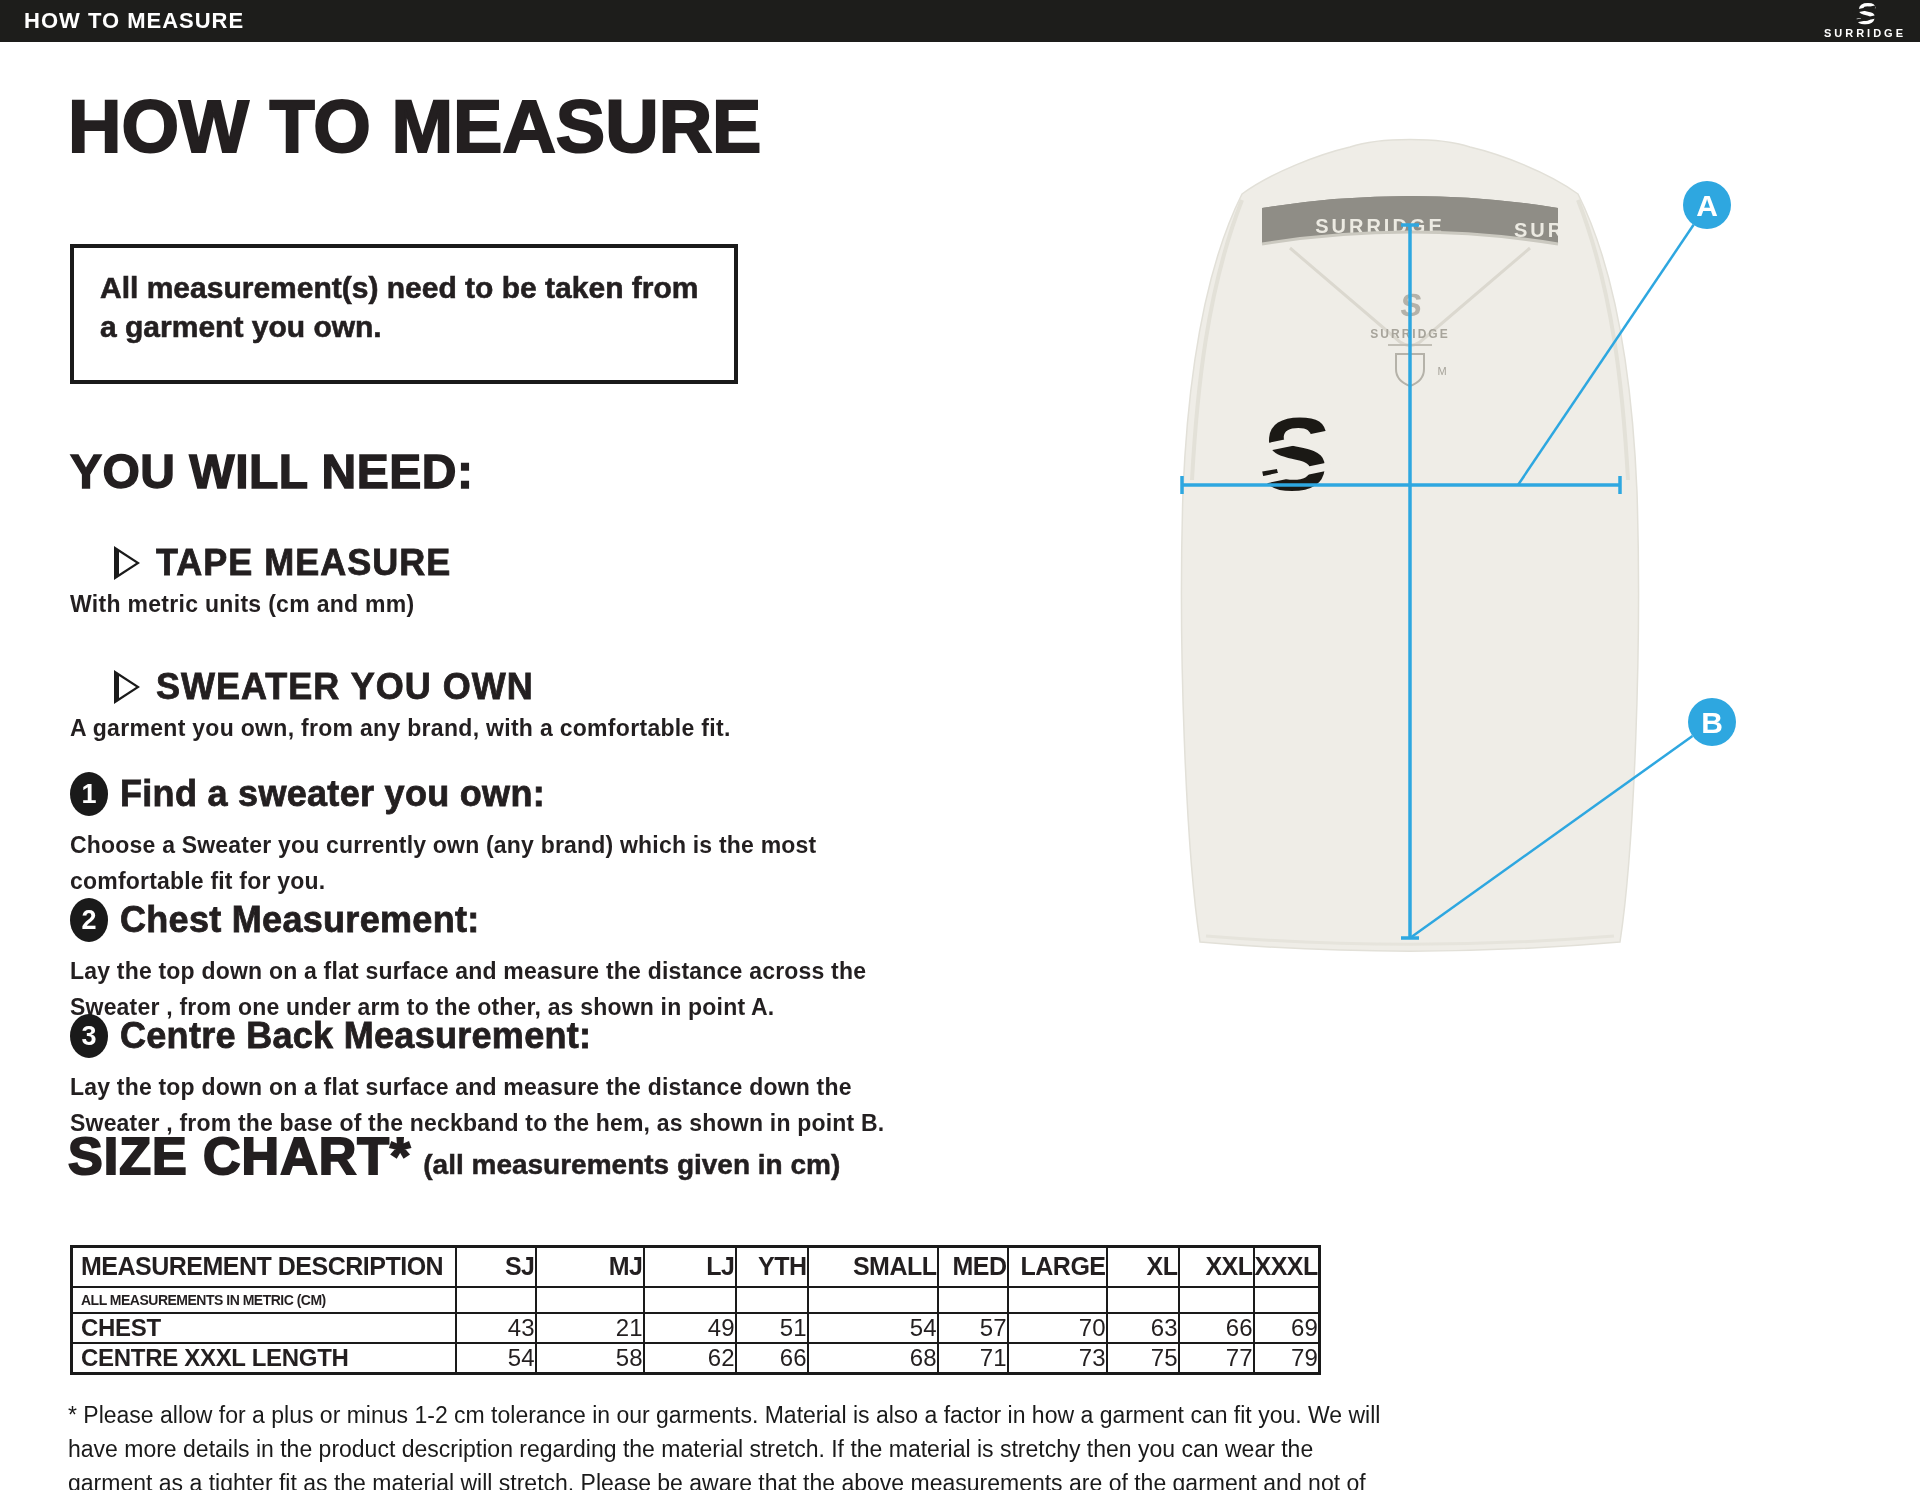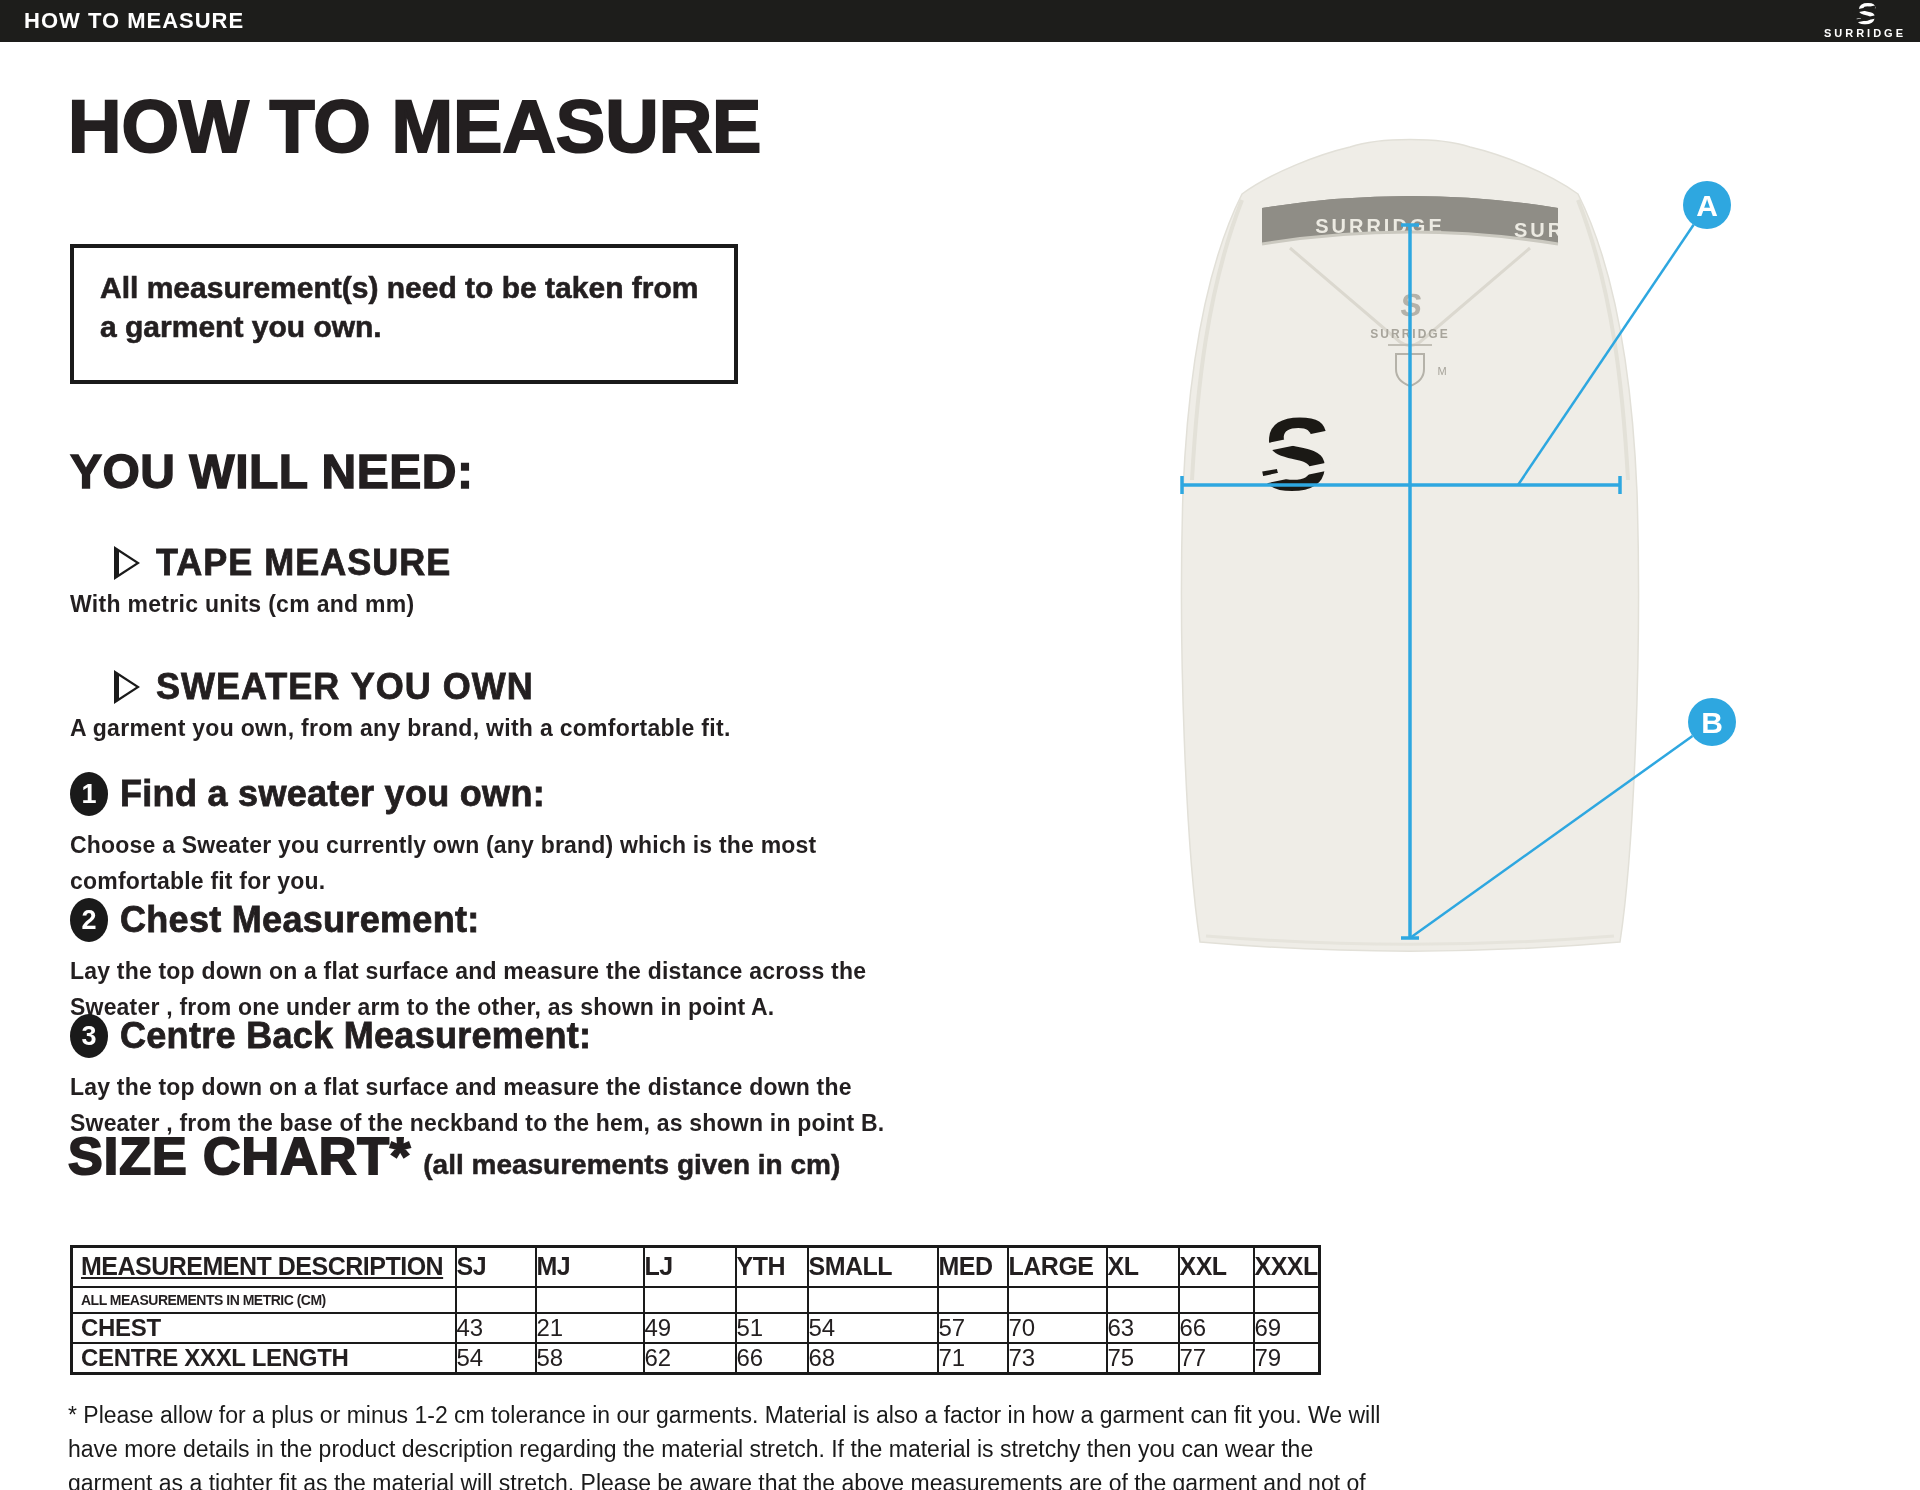--- a/index.html
+++ b/index.html
@@ -43,23 +43,23 @@
   .step-title { font-size:36px; font-weight:bold; -webkit-text-stroke:0.8px #231F20; letter-spacing:0.3px; white-space:nowrap; }
   .step-desc { margin-top:11px; font-size:23px; font-weight:bold; line-height:36px; letter-spacing:0.2px; width:820px; }
 
   #sizechart-heading { top:1126px; left:68px; display:flex; align-items:baseline; }
   #sizechart-title { font-size:52px; font-weight:bold; -webkit-text-stroke:2px #231F20; letter-spacing:1px; }
   #sizechart-sub { font-size:28px; font-weight:bold; margin-left:12px; -webkit-text-stroke:0.5px #231F20; }
 
   
   #size-table-wrap { top:1245px; left:70px; }
   table { border-collapse:collapse; border:3px solid #1a1a1a; }
-  th, td { border:2px solid #1a1a1a; text-align:left; vertical-align:middle; }
+  th, td { border:2px solid #1a1a1a; text-align:right; vertical-align:middle; }
   thead th { height:40px; font-size:25px; font-weight:bold; letter-spacing:-0.5px; }
-  thead th.desc { text-align:left; padding-left:8px;text-decoration:underline; }
+  thead th.desc { text-align:left; padding-left:8px; }
   td.desc { text-align:left; padding-left:8px; font-weight:bold; }
   tr.metric-row td { height:26px; font-size:14px; letter-spacing:-0.5px;margin-top:12px; }
   tr.data-row td { height:28px; font-size:24px; font-weight:normal; }
   tr.data-row td.desc { font-size:24px; font-weight:bold; letter-spacing:-0.3px; }
 
   #footnote { top:1398px; left:68px; width:1315px; font-size:23px; font-weight:normal; line-height:34px; color:#1a1a1a; letter-spacing:0; }
 
   
   #garment { top:90px; left:990px; width:800px; height:880px; }
   svg text { font-family:"Liberation Sans", sans-serif; }

